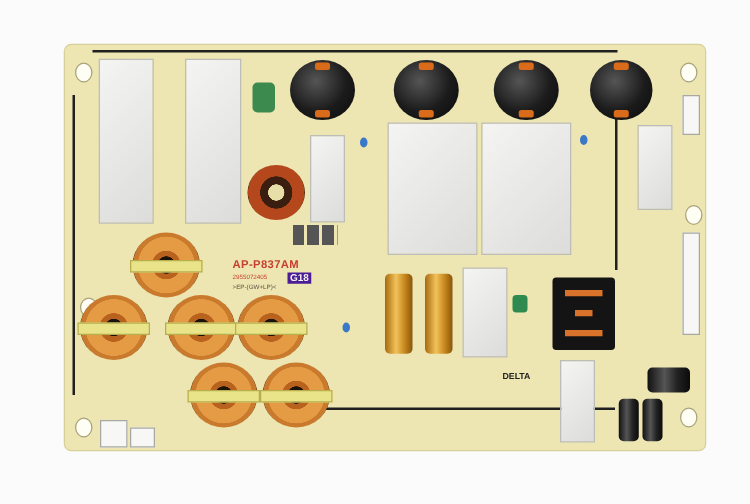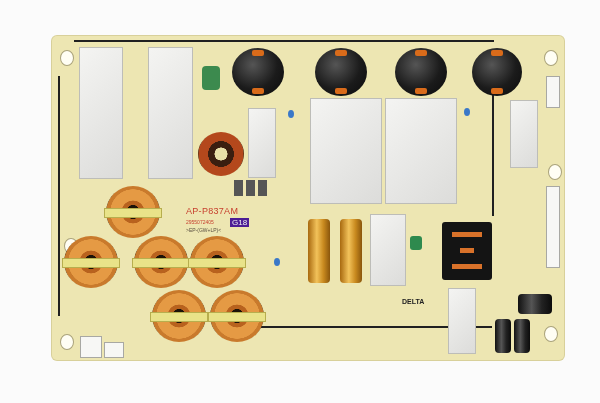--- a/index.html
+++ b/index.html
@@ -9,23 +9,23 @@
   .hs{background:linear-gradient(135deg,#f4f4f2,#dcdcda);border:1px solid #bdbdb8;}
   .toroid{border-radius:50%;background:radial-gradient(circle,#1b1208 0 18%,#b8621e 19% 30%,#e59a44 31% 60%,#c97a2c 61% 70%,#7a4a1c 71%);}
   .toroid .tape{position:absolute;left:-2px;right:-2px;top:42%;height:16%;background:#e9e389;border:1px solid #b7ae4e;}
   .choke{border-radius:50%;background:radial-gradient(circle at 40% 35%,#555 0,#1b1b1b 55%,#0a0a0a 100%);}
   .choke .band{position:absolute;left:38%;width:24%;height:6px;background:#d96b1a;border-radius:2px;}
   .cap-gold{border-radius:4px;background:linear-gradient(90deg,#a8690f,#f2c25a 40%,#c98a1f 70%,#8a560c);}
   .cap-black{border-radius:4px;background:linear-gradient(90deg,#111,#555 40%,#222 70%,#0b0b0b);}
   .trace{position:absolute;background:#202020;}
   .hole{border-radius:50%;background:#fffef4;border:1px solid #a9a27a;}
   .conn{background:#f7f7f5;border:1px solid #a8a8a3;}
-  .label{font-size:9px;color:#c7402f;letter-spacing:0.3px;white-space:nowrap;}
+  .label{font-size:9px;color:#c7402f;letter-spacing:0.3px;white-space:nowrap;font-weight:bold;}
   .small{font-size:5px;color:#5a4f40;white-space:nowrap;}
-  .badge{background:#4c1d95;color:#f0f0f0;font-size:8px;padding:0 2px;}
+  .badge{background:#4c1d95;color:#f0f0f0;font-size:8px;padding:0 2px;font-weight:bold;}
   .blue{border-radius:50%;background:#3a78c8;}
   .green{background:#2e8a4e;border-radius:3px;}
   .xfmr{background:#141414;border-radius:3px;}
   .coil{background:#d9722a;height:5px;position:absolute;left:10px;right:10px;}
 </style>
 </head>
 <body>
 
 <div class="board">
 

